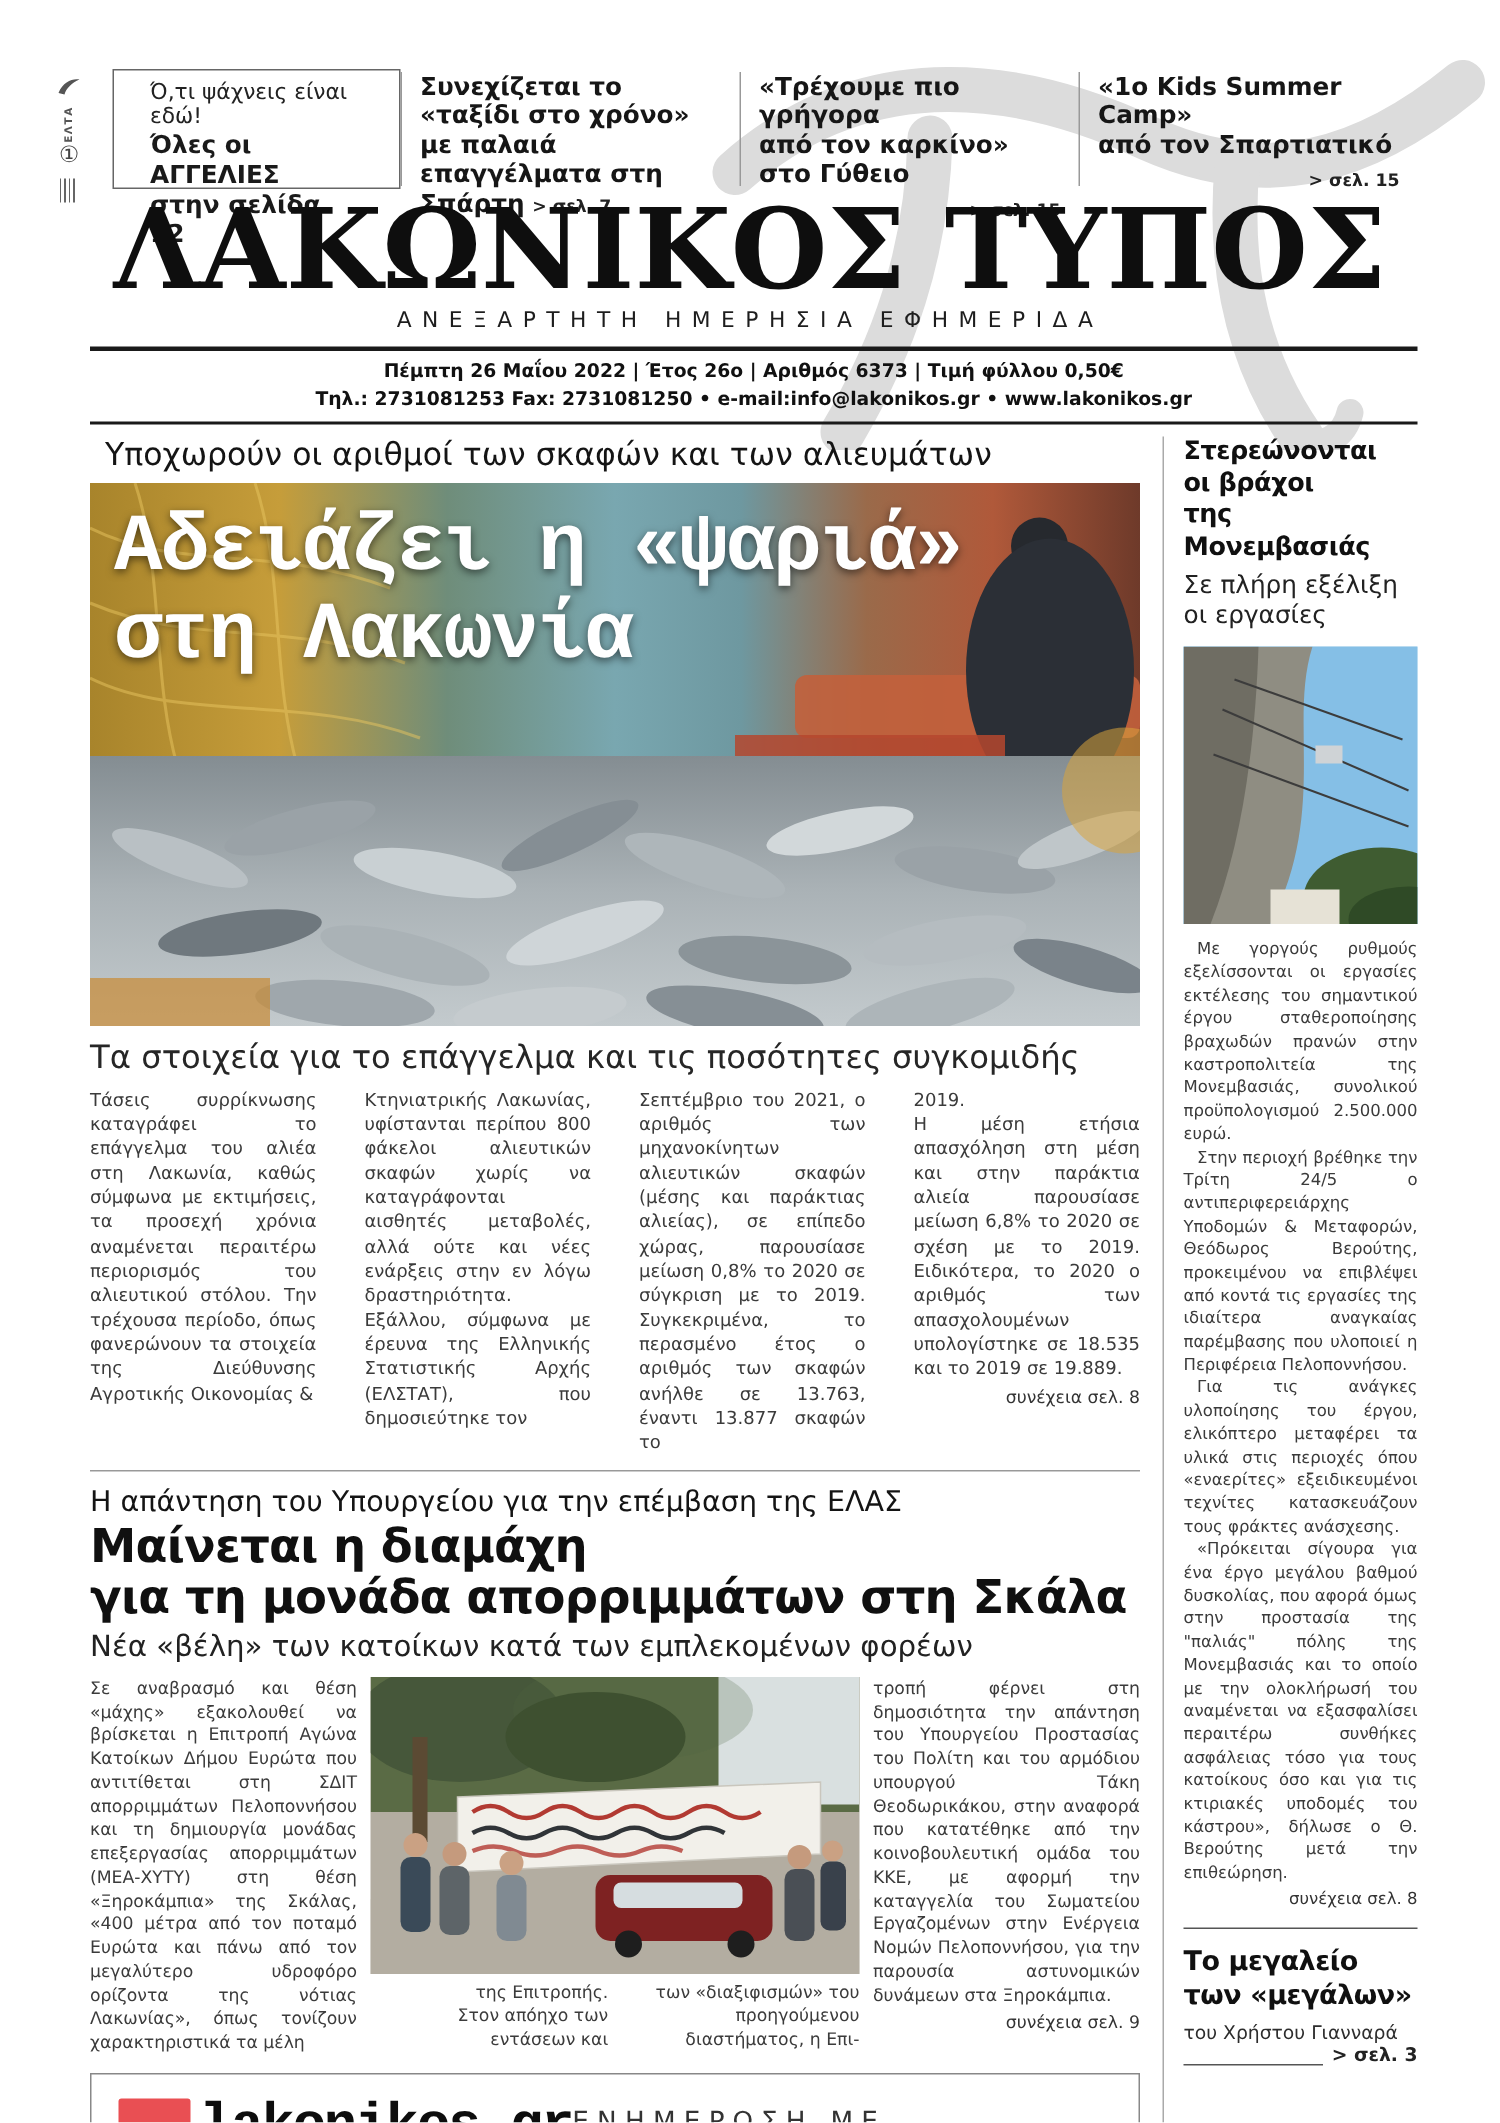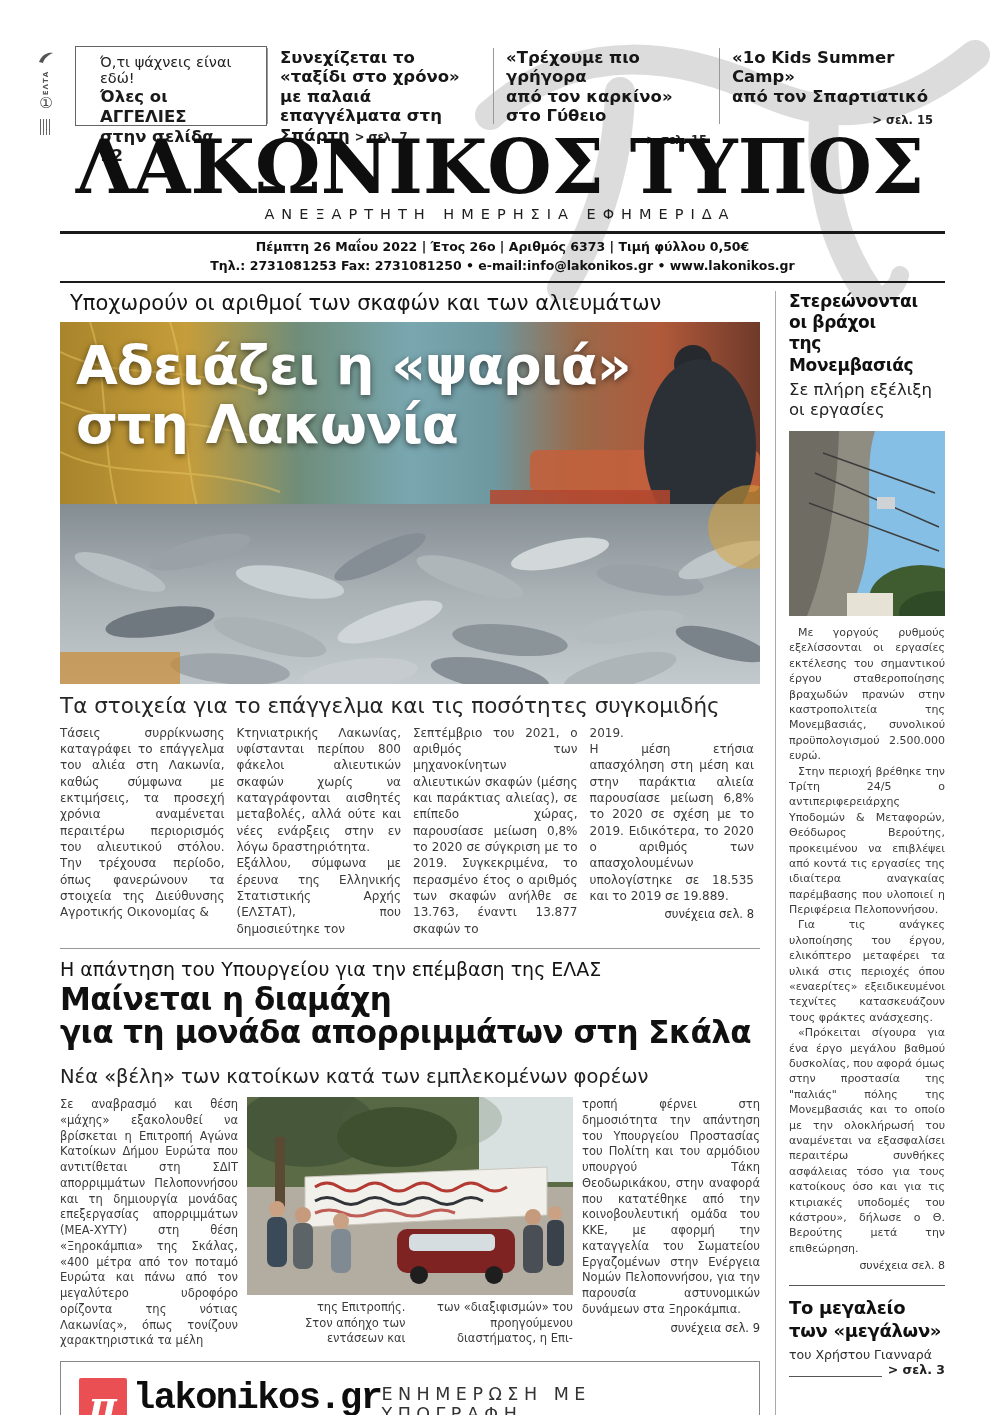--- a/index.html
+++ b/index.html
@@ -40,34 +40,34 @@
            border-bottom:2px solid #1a1a1a;text-align:center;padding:4px 0 5px;}
   #datebar .dl{font-size:12.5px;font-weight:bold;color:#111;line-height:1.5;}
 
   
   #wrap{position:relative;z-index:1;margin:8px 55px 0 60px;display:flex;}
   #maincol{width:700px;}
   #colsep{width:1px;background:#aaa;margin-left:15px;}
   #sidebar{width:169px;padding-left:13px;}
 
   .kicker1{font-size:21px;color:#141414;margin:0 10px 7px;}
-  #lead-photo{position:relative;width:700px;height:362px;overflow:hidden;background:#0f172a;}
+  #lead-photo{position:relative;width:700px;height:362px;overflow:hidden;background:#0f172a;font-family:Liberation Mono, monospace;}
   #lead-photo .hl{position:absolute;top:14px;left:16px;color:#fff;font-weight:bold;font-size:54px;
                   line-height:1.1;letter-spacing:-1px;text-shadow:0 2px 6px rgba(0,0,0,.55);}
   .subhead1{font-size:21.5px;color:#262626;margin:9px 0 7px;}
 
-  .cols4{display:flex;gap:12px;}
+  .cols4{display:flex;gap:32px;}
   .cols4 .c{width:164.5px;font-size:12px;line-height:1.36;text-align:justify;color:#3b3b3b;}
   .cont{font-size:11.5px;color:#333;text-align:right;margin-top:3px;}
 
   .hrule{border:none;border-top:1px solid #999;margin:11px 0 9px;}
 
   .kicker2{font-size:19px;color:#141414;margin:0 0 3px;}
   .headline2{font-weight:bold;font-size:31px;line-height:1.07;letter-spacing:-.5px;color:#101010;}
-  .subhead2{font-size:19.5px;color:#222;margin:16px 0 9px;}
+  .subhead2{font-size:19.5px;color:#222;margin:4px 0 9px;}
 
   #story2-grid{display:grid;grid-template-columns:178px 326px 178px;column-gap:9px;}
   #story2-grid .tcol{font-size:11.5px;line-height:1.37;text-align:justify;color:#3b3b3b;}
   #s2-photo{width:326px;height:198px;overflow:hidden;position:relative;background:#b3ada1;}
   .cap-row{display:flex;gap:9px;margin-top:5px;text-align:right;}
   .cap{flex:1;font-size:11.5px;line-height:1.35;color:#3b3b3b;}
 
   
   #banner{margin-top:12px;border:1px solid #888;height:86px;display:flex;align-items:center;padding:0 18px;}
   .logo-sq{width:52px;height:52px;background:#e94f53;color:#fff;display:flex;align-items:center;

